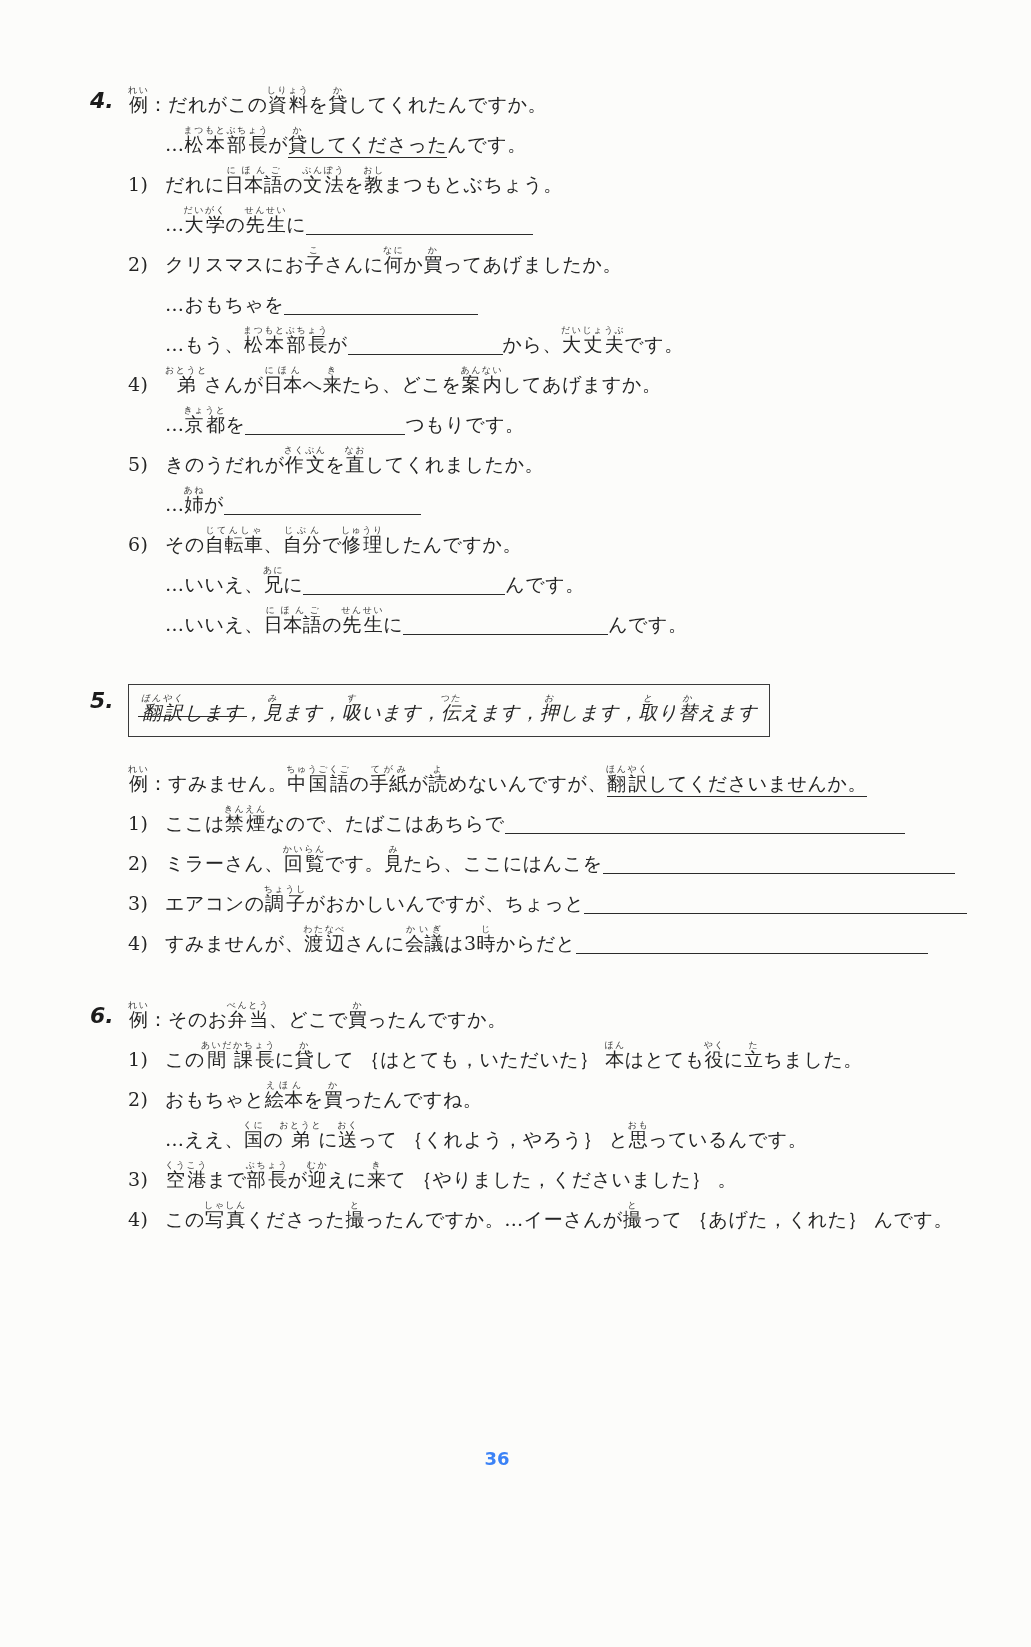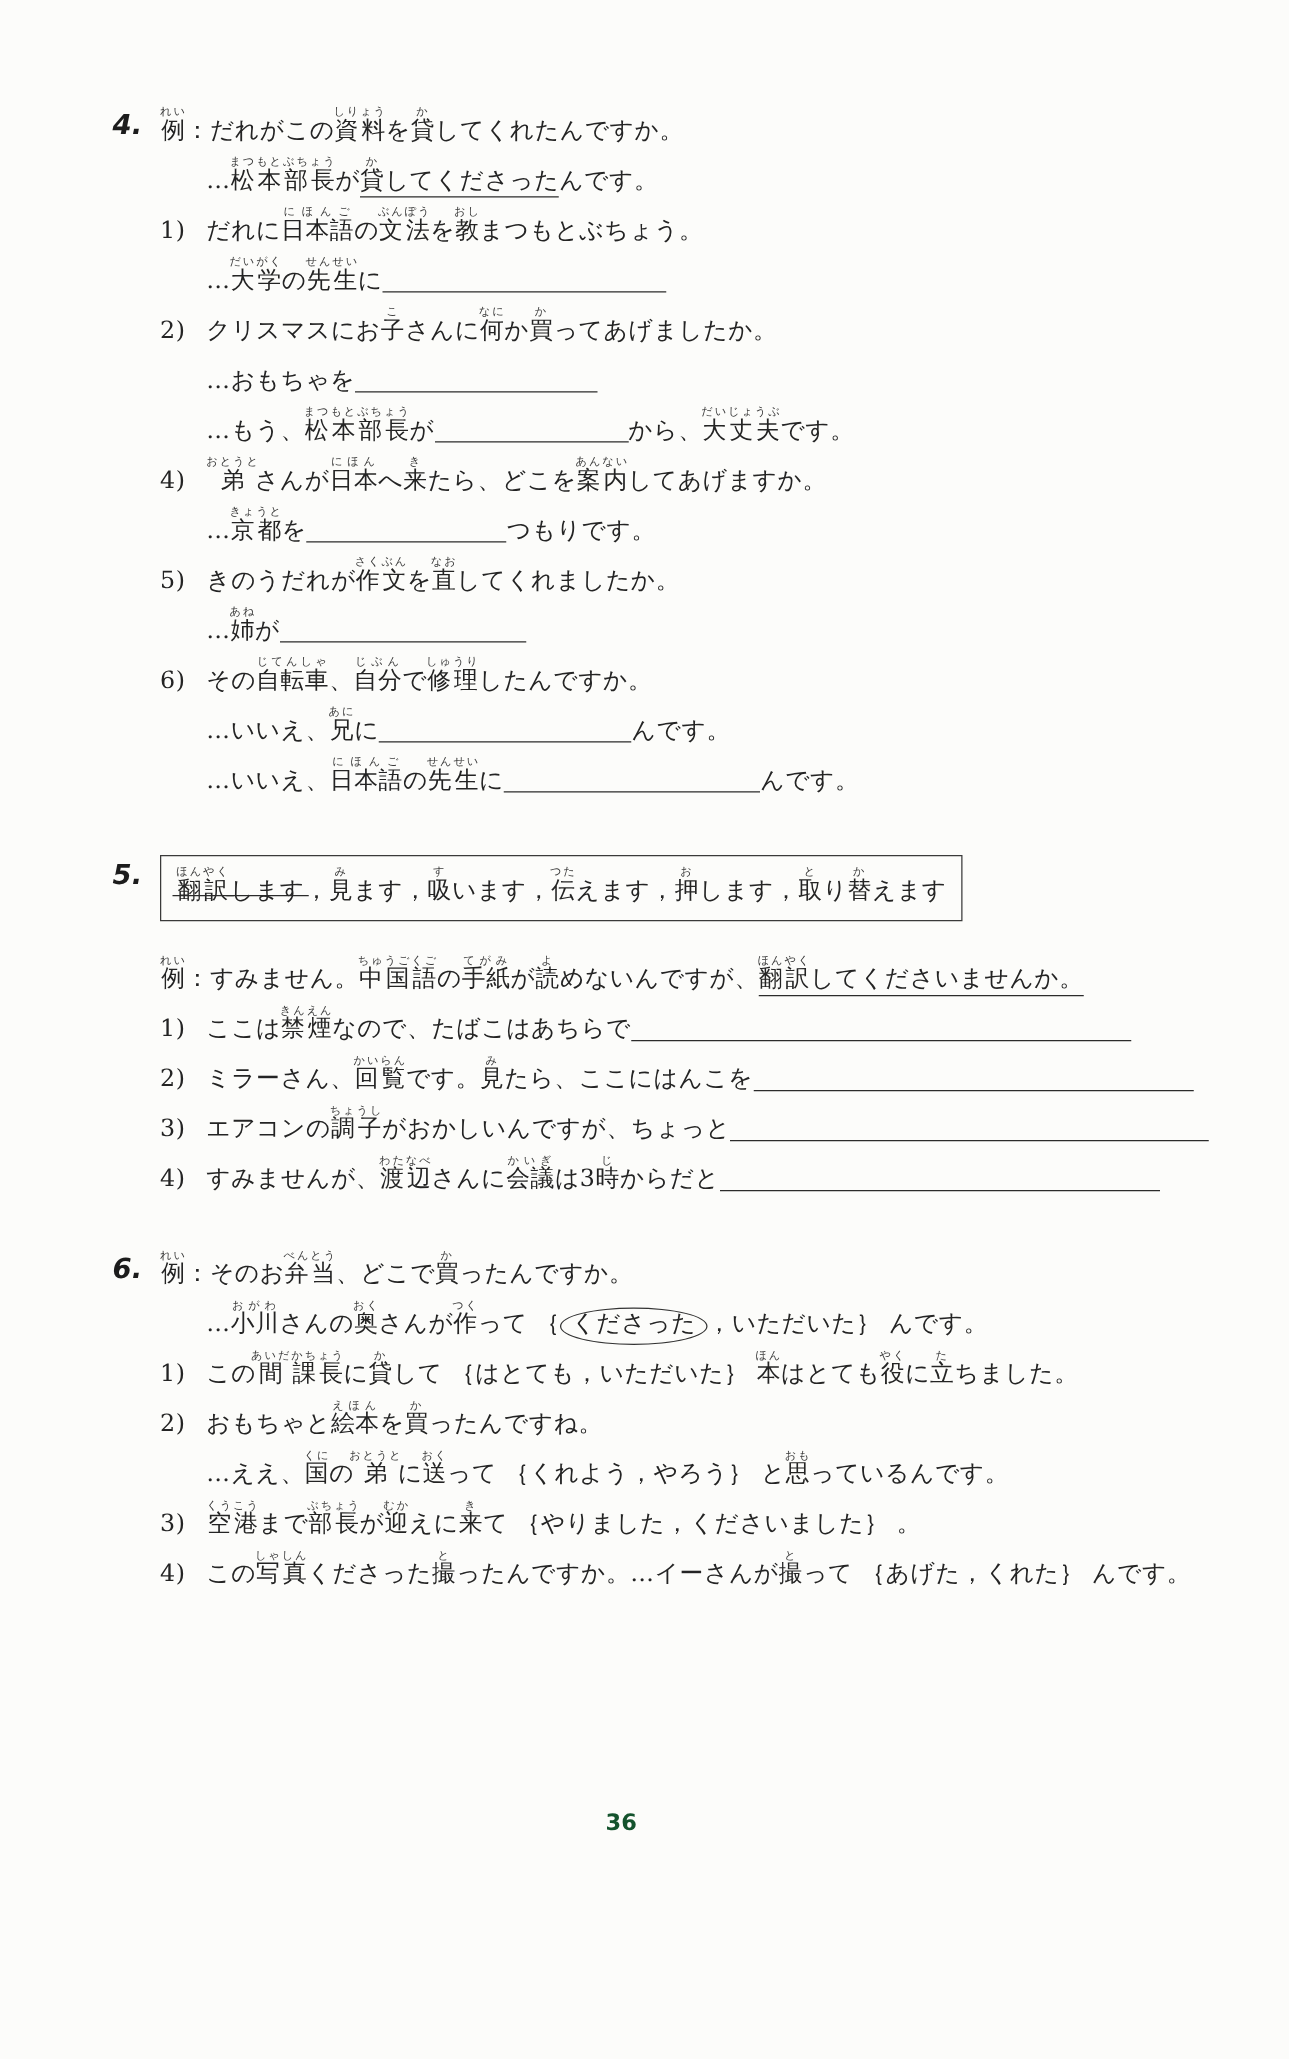--- a/index.html
+++ b/index.html
@@ -40,26 +40,26 @@
     content:""; position:absolute; left:-3px; right:-3px; top:62%;
     border-top:1.7px solid #2b2b2b;
   }
   .circ {
     display:inline-block; border:1.7px solid #333; border-radius:50%;
     padding:0 8px 2px 8px; line-height:1.35;
   }
 
   .word-box {
     border:1.8px solid #3a3a3a; width:616px; padding:8px 12px 6px 12px;
-    line-height:36px; margin:4px 0 26px 0;
+    line-height:36px; margin:4px 0 26px 0;font-style:italic;
   }
 
   .page-number {
     position:absolute; top:1448px; left:0; width:994px; text-align:center;
-    font-family:"DejaVu Sans", sans-serif; font-weight:bold; font-size:18px; color:#14532d;
+    font-family:"DejaVu Sans", sans-serif; font-weight:bold; font-size:18px; color:#3b82f6;
   }
 </style>
 </head>
 <body>
 
 <div class="page">
   <main class="content" id="sections-root">
       <section class="sec-4">
         <div class="sec-num">4.</div>
         <div>
@@ -87,21 +87,20 @@
           <div class="line q"><span class="num">1)</span><span>ここは</span><ruby>禁煙<rt>きんえん</rt></ruby><span>なので、たばこはあちらで</span><span class="blank" style="width: 400px;"></span></div>
           <div class="line q"><span class="num">2)</span><span>ミラーさん、</span><ruby>回覧<rt>かいらん</rt></ruby><span>です。</span><ruby>見<rt>み</rt></ruby><span>たら、ここにはんこを</span><span class="blank" style="width: 352px;"></span></div>
           <div class="line q"><span class="num">3)</span><span>エアコンの</span><ruby>調子<rt>ちょうし</rt></ruby><span>がおかしいんですが、ちょっと</span><span class="blank" style="width: 383px;"></span></div>
           <div class="line q"><span class="num">4)</span><span>すみませんが、</span><ruby>渡辺<rt>わたなべ</rt></ruby><span>さんに</span><ruby>会議<rt>かいぎ</rt></ruby><span>は3</span><ruby>時<rt>じ</rt></ruby><span>からだと</span><span class="blank" style="width: 352px;"></span></div>
         </div>
       </section>
       <section class="sec-6">
         <div class="sec-num">6.</div>
         <div>
           <div class="line head"><ruby>例<rt>れい</rt></ruby><span>：そのお</span><ruby>弁当<rt>べんとう</rt></ruby><span>、どこで</span><ruby>買<rt>か</rt></ruby><span>ったんですか。</span></div>
-          <div class="line a"><span>…</span><ruby>小川<rt>おがわ</rt></ruby><span>さんの</span><ruby>奥<rt>おく</rt></ruby><span>さんが</span><ruby>作<rt>つく</rt></ruby><span>って ｛</span><span class="circ"><span>くださった</span></span><span>，いただいた｝ んです。</span></div>
           <div class="line q"><span class="num">1)</span><span>この</span><ruby>間<rt>あいだ</rt></ruby><ruby>課長<rt>かちょう</rt></ruby><span>に</span><ruby>貸<rt>か</rt></ruby><span>して ｛はとても，いただいた｝ </span><ruby>本<rt>ほん</rt></ruby><span>はとても</span><ruby>役<rt>やく</rt></ruby><span>に</span><ruby>立<rt>た</rt></ruby><span>ちました。</span></div>
           <div class="line q"><span class="num">2)</span><span>おもちゃと</span><ruby>絵本<rt>えほん</rt></ruby><span>を</span><ruby>買<rt>か</rt></ruby><span>ったんですね。</span></div>
           <div class="line a"><span>…ええ、</span><ruby>国<rt>くに</rt></ruby><span>の</span><ruby>弟<rt>おとうと</rt></ruby><span>に</span><ruby>送<rt>おく</rt></ruby><span>って ｛くれよう，やろう｝ と</span><ruby>思<rt>おも</rt></ruby><span>っているんです。</span></div>
           <div class="line q"><span class="num">3)</span><ruby>空港<rt>くうこう</rt></ruby><span>まで</span><ruby>部長<rt>ぶちょう</rt></ruby><span>が</span><ruby>迎<rt>むか</rt></ruby><span>えに</span><ruby>来<rt>き</rt></ruby><span>て ｛やりました，くださいました｝ 。</span></div>
           <div class="line q"><span class="num">4)</span><span>この</span><ruby>写真<rt>しゃしん</rt></ruby><span>くださった</span><ruby>撮<rt>と</rt></ruby><span>ったんですか。…イーさんが</span><ruby>撮<rt>と</rt></ruby><span>って ｛あげた，くれた｝ んです。</span></div>
         </div>
       </section>
     </main>
   <div class="page-number">36</div>
 </div>

